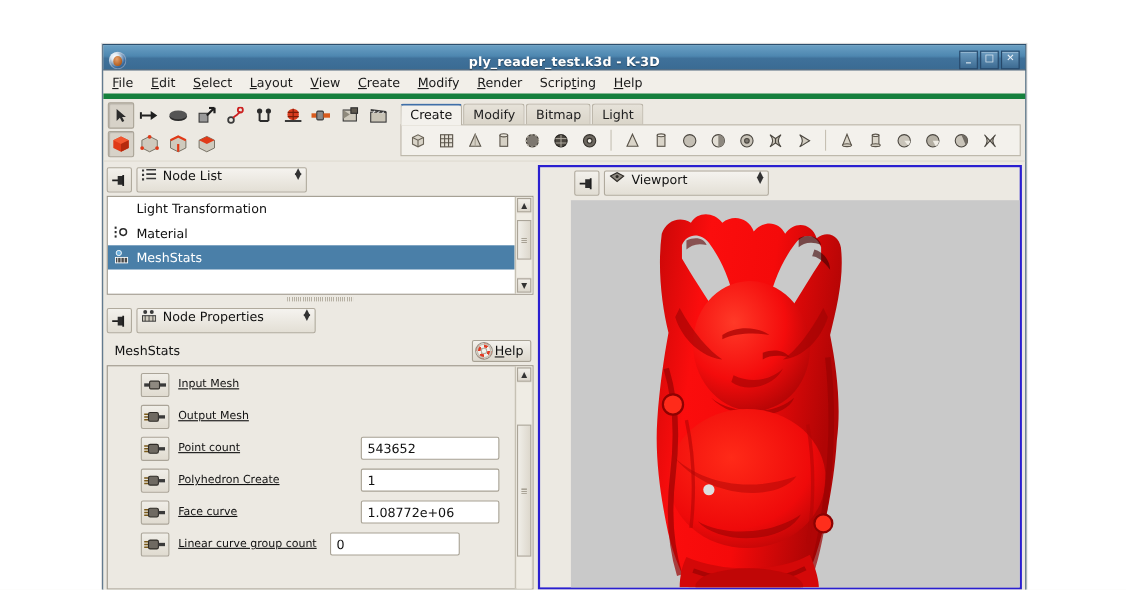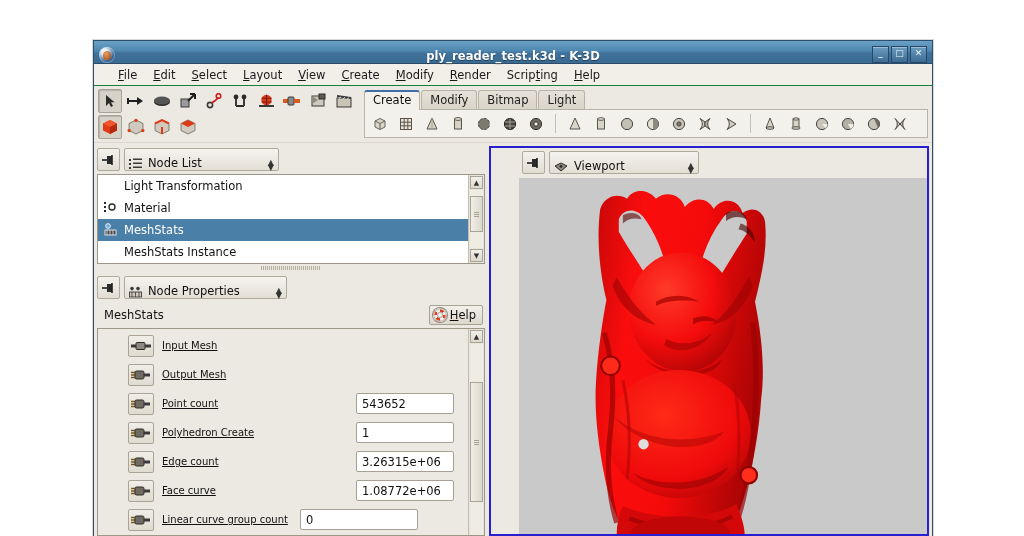--- a/index.html
+++ b/index.html
@@ -56,22 +56,22 @@
     border: 1px solid #26486a;
     color: #eef4f9; font-size: 9px; line-height: 13px; text-align: center;
     font-family: "DejaVu Sans", sans-serif; font-weight: bold;
     box-shadow: inset 0 1px 0 rgba(255,255,255,.35);
   }
 
   
   .menubar {
     height: 21px; flex: none;
     background: #f2efe9;
-    border-bottom: 1px solid #15803d;
-    display: flex; align-items: center; padding-left: 16px;
+    border-bottom: 5px solid #15803d;
+    display: flex; align-items: center; padding-left: 0;
   }
   .menu-item {
     font-size: 11.5px; color: #1a1a1a; padding: 2px 8px; cursor: default; white-space: nowrap;
   }
   .menu-item .mn { text-decoration: underline; }
 
   
   .toolbar-area {
     flex: none; display: flex; align-items: flex-start;
     background: #ece9e2; padding: 3px 4px 2px 4px;
@@ -125,21 +125,21 @@
   .pin-btn {
     width: 23px; height: 23px; box-sizing: border-box;
     background: linear-gradient(to bottom,#f3f1ec,#e1ddd3);
     border: 1px solid #b0aa9d; border-radius: 2px;
     display: flex; align-items: center; justify-content: center;
   }
   .combo {
     height: 23px; box-sizing: border-box;
     background: linear-gradient(to bottom,#f5f3ef,#e3dfd5);
     border: 1px solid #b0aa9d; border-radius: 2px;
-    display: flex; align-items: flex-end; padding: 0 4px; gap: 6px;
+    display: flex; align-items: flex-start; padding: 0 4px; gap: 6px;
     min-width: 150px;
   }
   .combo .cb-label { font-size: 11.5px; color: #111; flex: 1; white-space: nowrap; }
   .spin { display: flex; flex-direction: column; line-height: 5px; color: #333; font-size: 8px; flex: none;}
 
   
   .nodelist-wrap { flex: none; display: flex; flex-direction: column; }
   .nodelist {
     border: 1px solid #9d978a; background: #ffffff;
     height: 90px; box-sizing: border-box; display: flex; min-width: 0; text-align: right;
@@ -217,21 +217,21 @@
     border: 1px solid #aaa498; border-radius: 2px;
     display: flex; align-items: center; justify-content: center;
   }
   .plabel { font-size: 10px; color: #111; white-space: nowrap; text-decoration: underline; }
   .pfield {
     height: 21px; box-sizing: border-box; background: #ffffff;
     border: 1px solid #a7a194; border-radius: 2px;
     font-size: 11.5px; color: #111; display: flex; align-items: center;
     padding: 0 5px; width: 118px; margin-left: auto; margin-right: 14px;
   }
-  .prow.narrowfield .pfield { width: 98px; }
+  .prow.narrowfield .pfield { width: 126px; }
 
   
   .vp-panel {
     flex: 1; min-height: 0; border: 2px solid #2a1fd0;
     background: #ece9e2; display: flex; flex-direction: column;
     box-sizing: border-box;
     padding-left: 28px;
   }
   .vp-head { flex: none; padding: 3px 3px 4px 3px; display: flex; align-items: center; gap: 4px;}
   .vp-canvas { flex: 1; min-height: 0; background: #c9c9c9; position: relative; overflow: hidden; }
@@ -551,24 +551,20 @@
               <div class="nl-row selected">
                 <span class="nl-icon">
                   <svg width="14" height="13" viewBox="0 0 14 13">
                       <circle cx="4" cy="3" r="2.4" fill="#6fb0dd" stroke="#ffffff" stroke-width=".8"></circle>
                       <rect x="1" y="7" width="11" height="5" fill="#4a4a4a" stroke="#ffffff" stroke-width=".8"></rect>
                       <path d="M3 7v5M6 7v5M9 7v5" stroke="#ffffff" stroke-width=".7"></path>
                     </svg>
                 </span>
                 <span>MeshStats</span>
               </div>
-              <div class="nl-row">
-                <span class="nl-icon"></span>
-                <span>MeshStats Instance</span>
-              </div>
             </div>
             <div class="vscroll">
               <div class="vs-arrow">▲</div>
               <div class="vs-track">
                 <div class="vs-thumb" style="top:6px;height:36px"></div>
               </div>
               <div class="vs-arrow">▼</div>
             </div>
           </div>
           <div class="hgrip"></div>
@@ -648,31 +644,20 @@
                   <svg width="20" height="12" viewBox="0 0 20 12">
                       <path d="M0 3.5h4M0 6h4M0 8.5h4" stroke="#7a5a1a" stroke-width="1.4"></path>
                       <rect x="4" y="2" width="9" height="8" rx="1.5" fill="#6f6a62" stroke="#2f2c27"></rect>
                       <rect x="13" y="4.5" width="6" height="3" fill="#3a3a3a"></rect>
                     </svg>
                 </span>
                 <span class="plabel">Polyhedron Create</span>
                 <span class="pfield">1</span>
               </div>
 
-              <div class="prow narrowfield">
-                <span class="conn">
-                  <svg width="20" height="12" viewBox="0 0 20 12">
-                      <path d="M0 3.5h4M0 6h4M0 8.5h4" stroke="#7a5a1a" stroke-width="1.4"></path>
-                      <rect x="4" y="2" width="9" height="8" rx="1.5" fill="#6f6a62" stroke="#2f2c27"></rect>
-                      <rect x="13" y="4.5" width="6" height="3" fill="#3a3a3a"></rect>
-                    </svg>
-                </span>
-                <span class="plabel">Edge count</span>
-                <span class="pfield">3.26315e+06</span>
-              </div>
 
               <div class="prow narrowfield">
                 <span class="conn">
                   <svg width="20" height="12" viewBox="0 0 20 12">
                       <path d="M0 3.5h4M0 6h4M0 8.5h4" stroke="#7a5a1a" stroke-width="1.4"></path>
                       <rect x="4" y="2" width="9" height="8" rx="1.5" fill="#6f6a62" stroke="#2f2c27"></rect>
                       <rect x="13" y="4.5" width="6" height="3" fill="#3a3a3a"></rect>
                     </svg>
                 </span>
                 <span class="plabel">Face curve</span>

